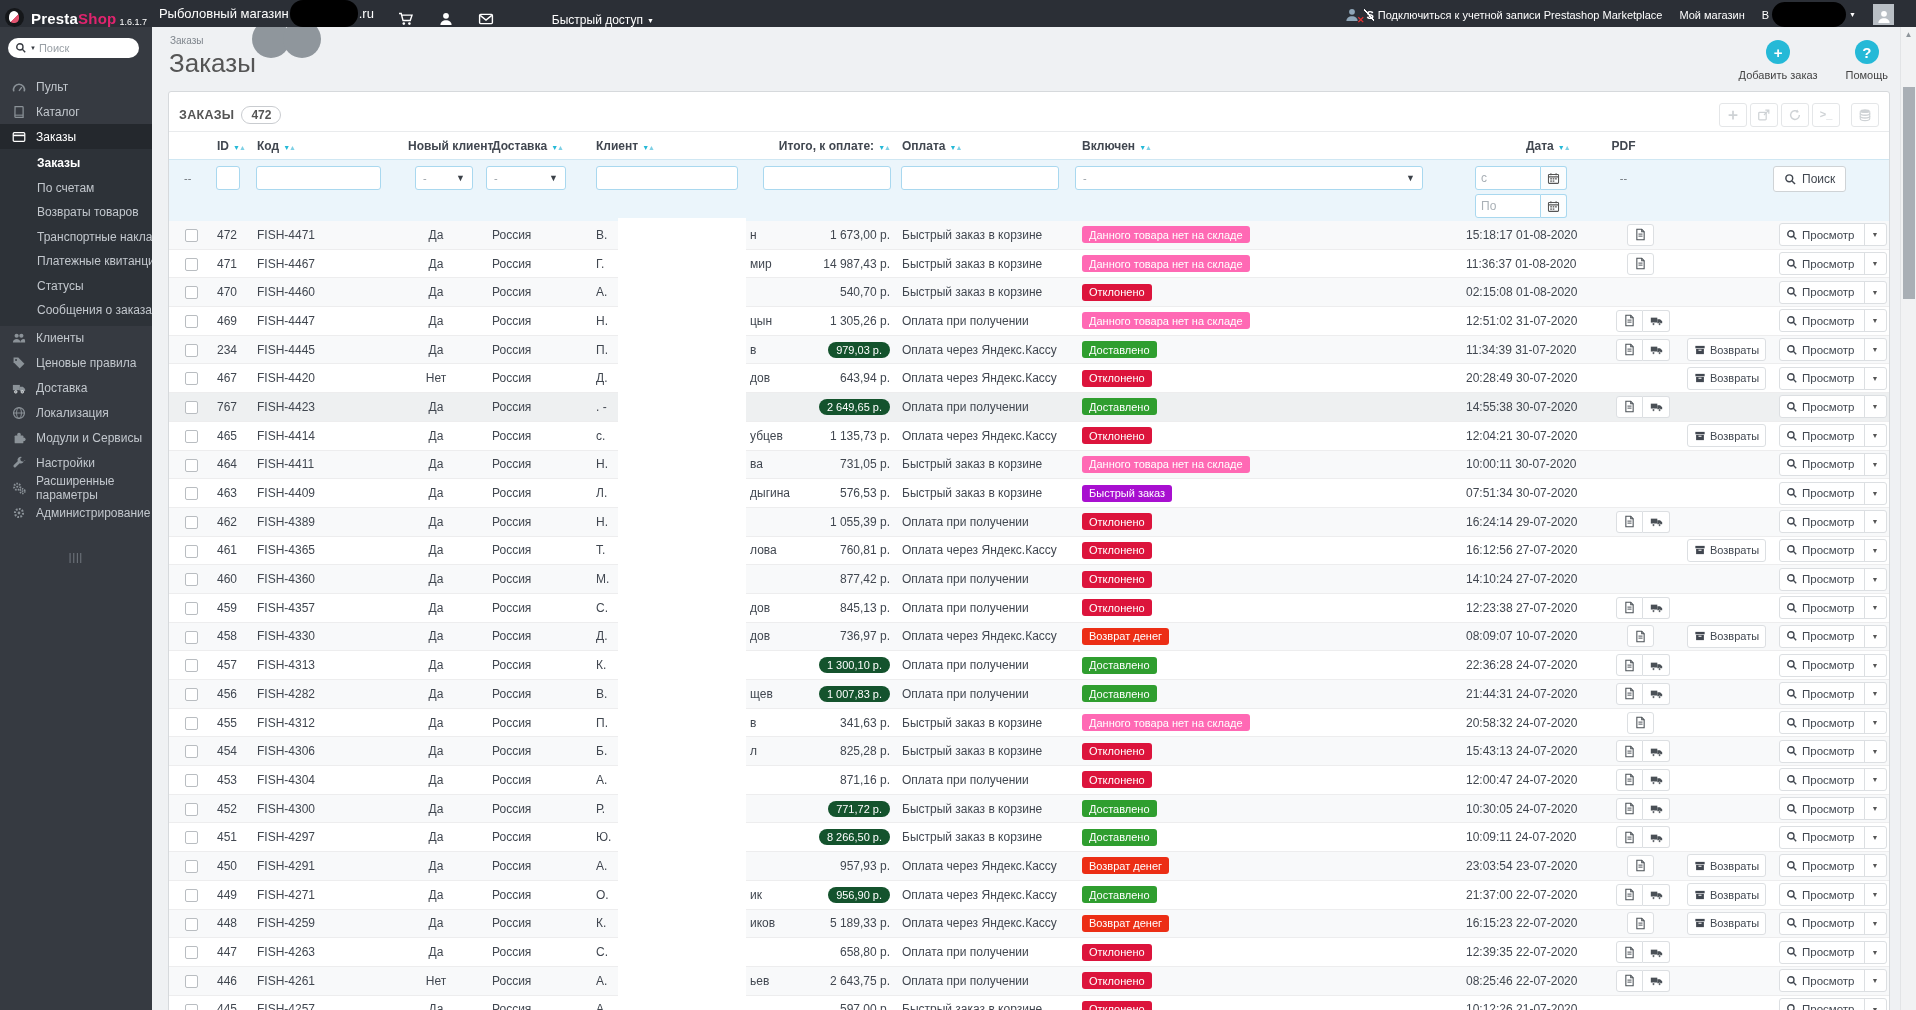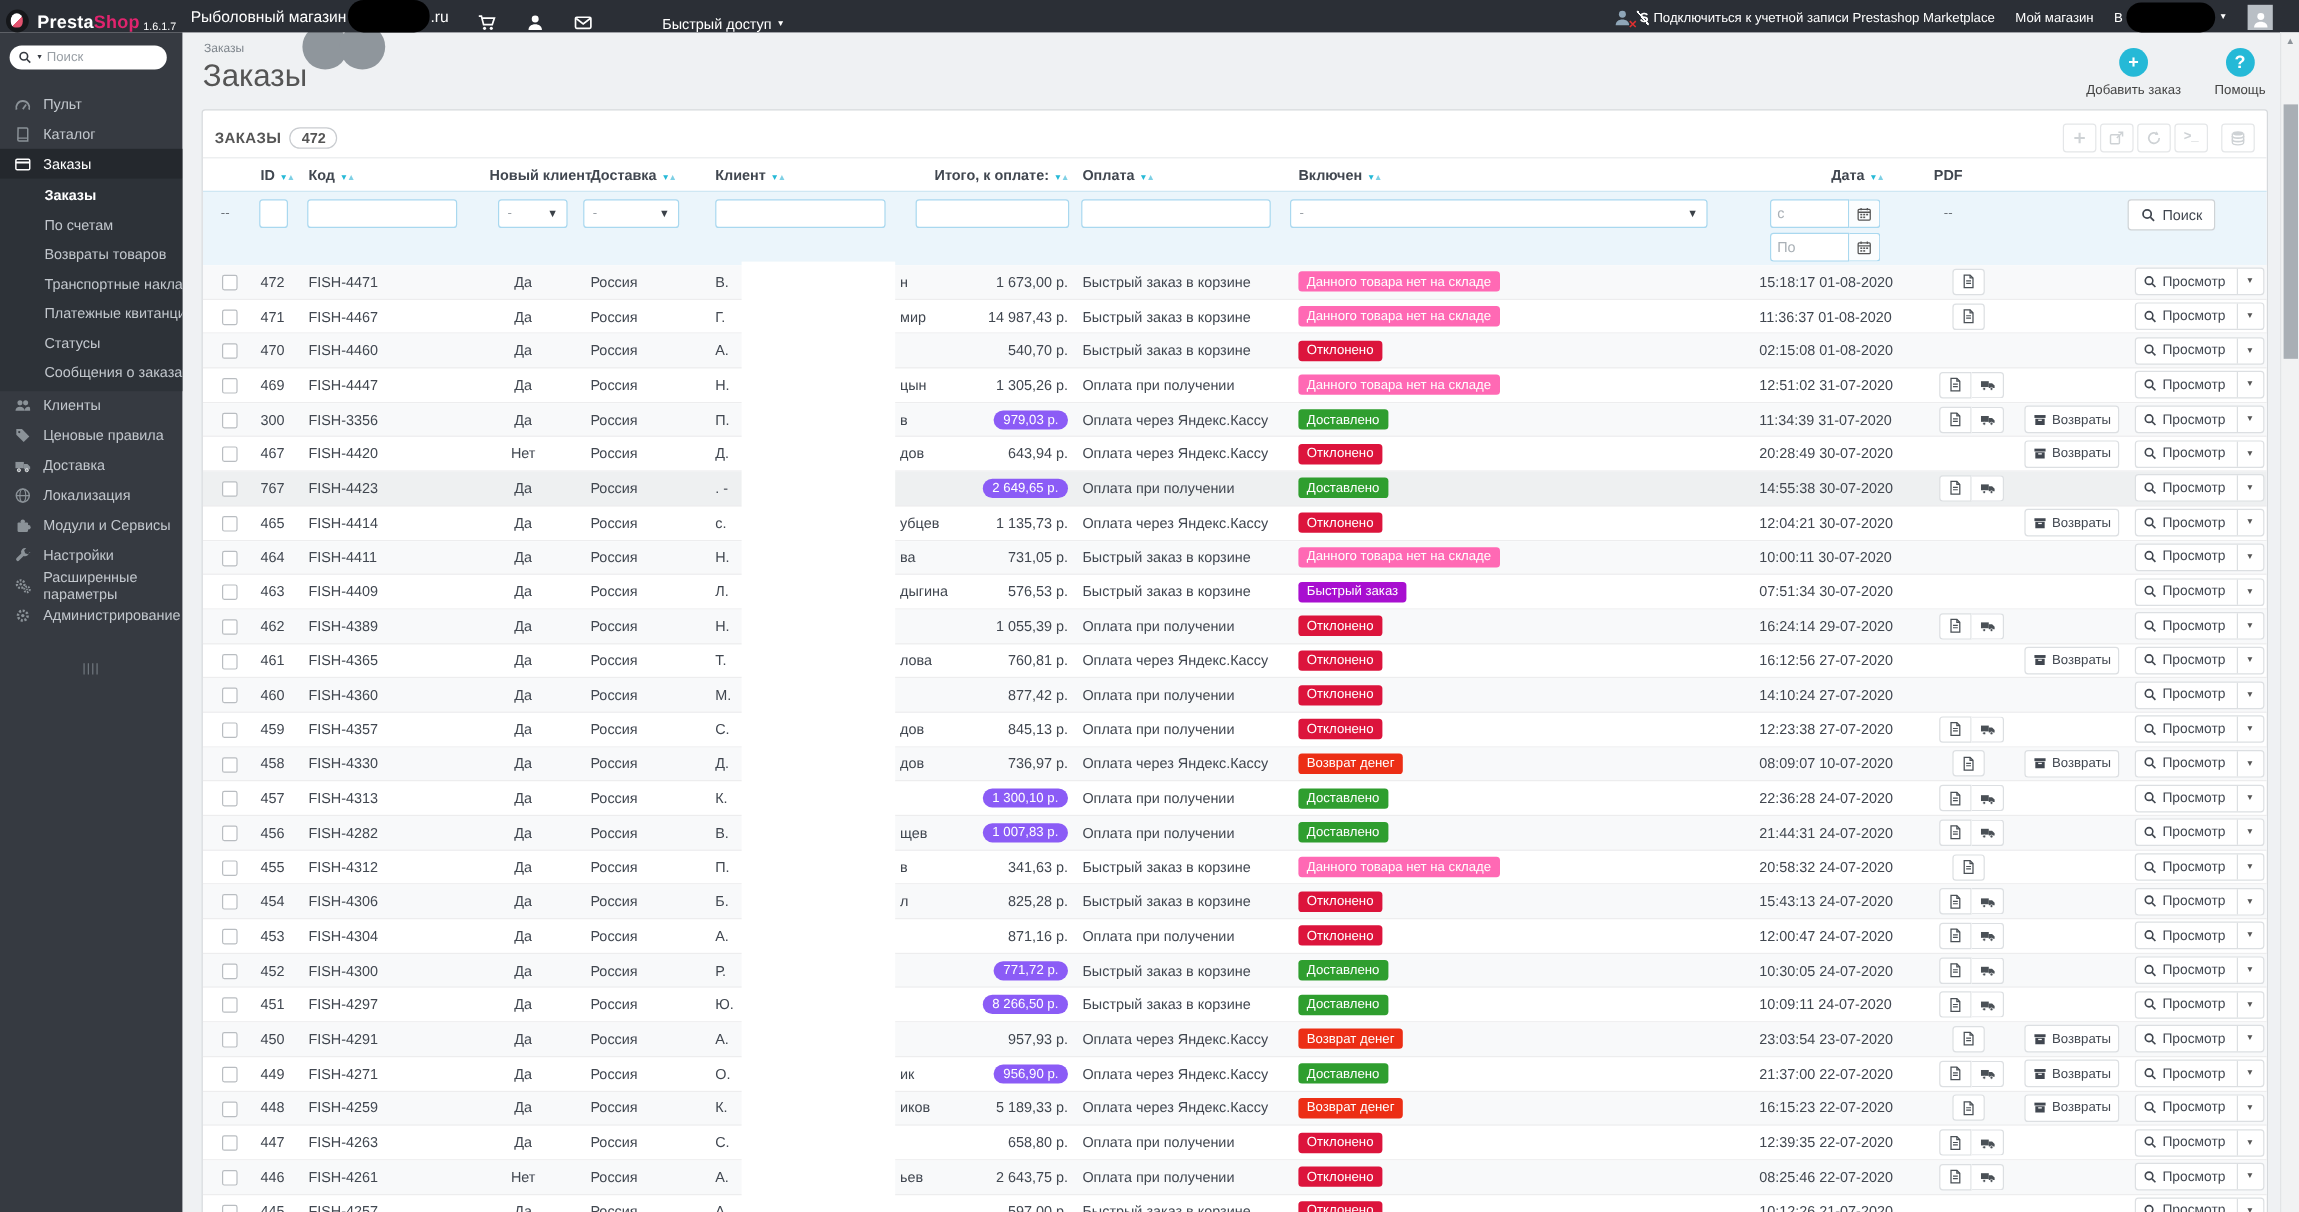--- a/index.html
+++ b/index.html
@@ -107,21 +107,21 @@
   .searchbtn{height:26px;border:1px solid #cfd3d6;border-radius:3px;background:#fff;display:inline-flex;align-items:center;gap:5px;padding:0 10px;font-size:12px;color:#414750;margin-left:18px;cursor:pointer;font-family:"Liberation Sans",sans-serif}
   .searchbtn .icn{color:#414750}
 
   .trow{display:flex;align-items:center;height:28.7px;border-bottom:1px solid #ededee;padding-left:10px}
   .trow.odd{background:#f8f9fa}
   .trow.hl{background:#eef0f1}
   .tcell{padding:0 6px;white-space:nowrap}
   .cli-rest{position:absolute;left:174px;top:50%;transform:translateY(-50%)}
   .cb{width:13px;height:13px;border:1px solid #b9bdc1;border-radius:2px;background:#fff;display:inline-block;vertical-align:middle;cursor:pointer}
   .badge{color:#fff;font-size:11px;padding:2.5px 7px;border-radius:3px;white-space:nowrap;display:inline-block}
-  .pill{background:#8b5cf6;color:#fff;border-radius:10px;padding:2px 8px;font-size:11px;display:inline-block}
+  .pill{background:#14532d;color:#fff;border-radius:10px;padding:2px 8px;font-size:11px;display:inline-block}
   .icbtn{width:27px;height:22px;border:1px solid #dcdfe2;border-radius:3px;background:#fff;display:inline-flex;align-items:center;justify-content:center;color:#4a5056;cursor:pointer;vertical-align:middle}
   .icgroup{display:inline-flex;vertical-align:middle}
   .icgroup .icbtn:first-child{border-radius:3px 0 0 3px}
   .icgroup .icbtn:last-child{border-radius:0 3px 3px 0;border-left:none}
   .c-pdf .icgroup,.c-pdf>.icbtn{margin-left:34px}
   .btn-sm{height:23px;border:1px solid #dcdfe2;border-radius:3px;background:#fff;display:inline-flex;align-items:center;gap:4px;padding:0 6px;font-size:11px;color:#414750;cursor:pointer;font-family:"Liberation Sans",sans-serif;white-space:nowrap}
   .c-ret .btn-sm{margin-left:10px}
   .viewbtn{margin-left:18px;font-size:11.5px}
   .vdiv{width:1px;align-self:stretch;background:#dcdfe2;margin:0 1px 0 5px}
   .vcaret{font-size:7px;color:#555;padding:0 2px}
@@ -621,22 +621,22 @@
                   <line x1="9.8" y1="9.8" x2="13.6" y2="13.6" stroke="currentColor" stroke-width="1.8"></line>
                 </svg>
               </span>
               <span>Просмотр</span>
               <span class="vdiv"></span>
               <span class="vcaret">▼</span>
             </button></div>
   </div>
         <div class="trow odd">
     <div class="tcell c-check"><span class="cb"></span></div>
-    <div class="tcell c-id">300</div>
-    <div class="tcell c-code">FISH-3356</div>
+    <div class="tcell c-id">234</div>
+    <div class="tcell c-code">FISH-4445</div>
     <div class="tcell c-new">Да</div>
     <div class="tcell c-del">Россия</div>
     <div class="tcell c-cli"><span>П.</span><span class="cli-rest">в</span></div>
     <div class="tcell c-tot"><span class="pill">979,03 р.</span></div>
     <div class="tcell c-pay">Оплата через Яндекс.Кассу</div>
     <div class="tcell c-st"><span class="badge" style="background:#2F9E2F">Доставлено</span></div>
     <div class="tcell c-date">11:34:39 31-07-2020</div>
     <div class="tcell c-pdf"><span class="icgroup">
               <span class="icbtn">
                 <span class="icn i13">

